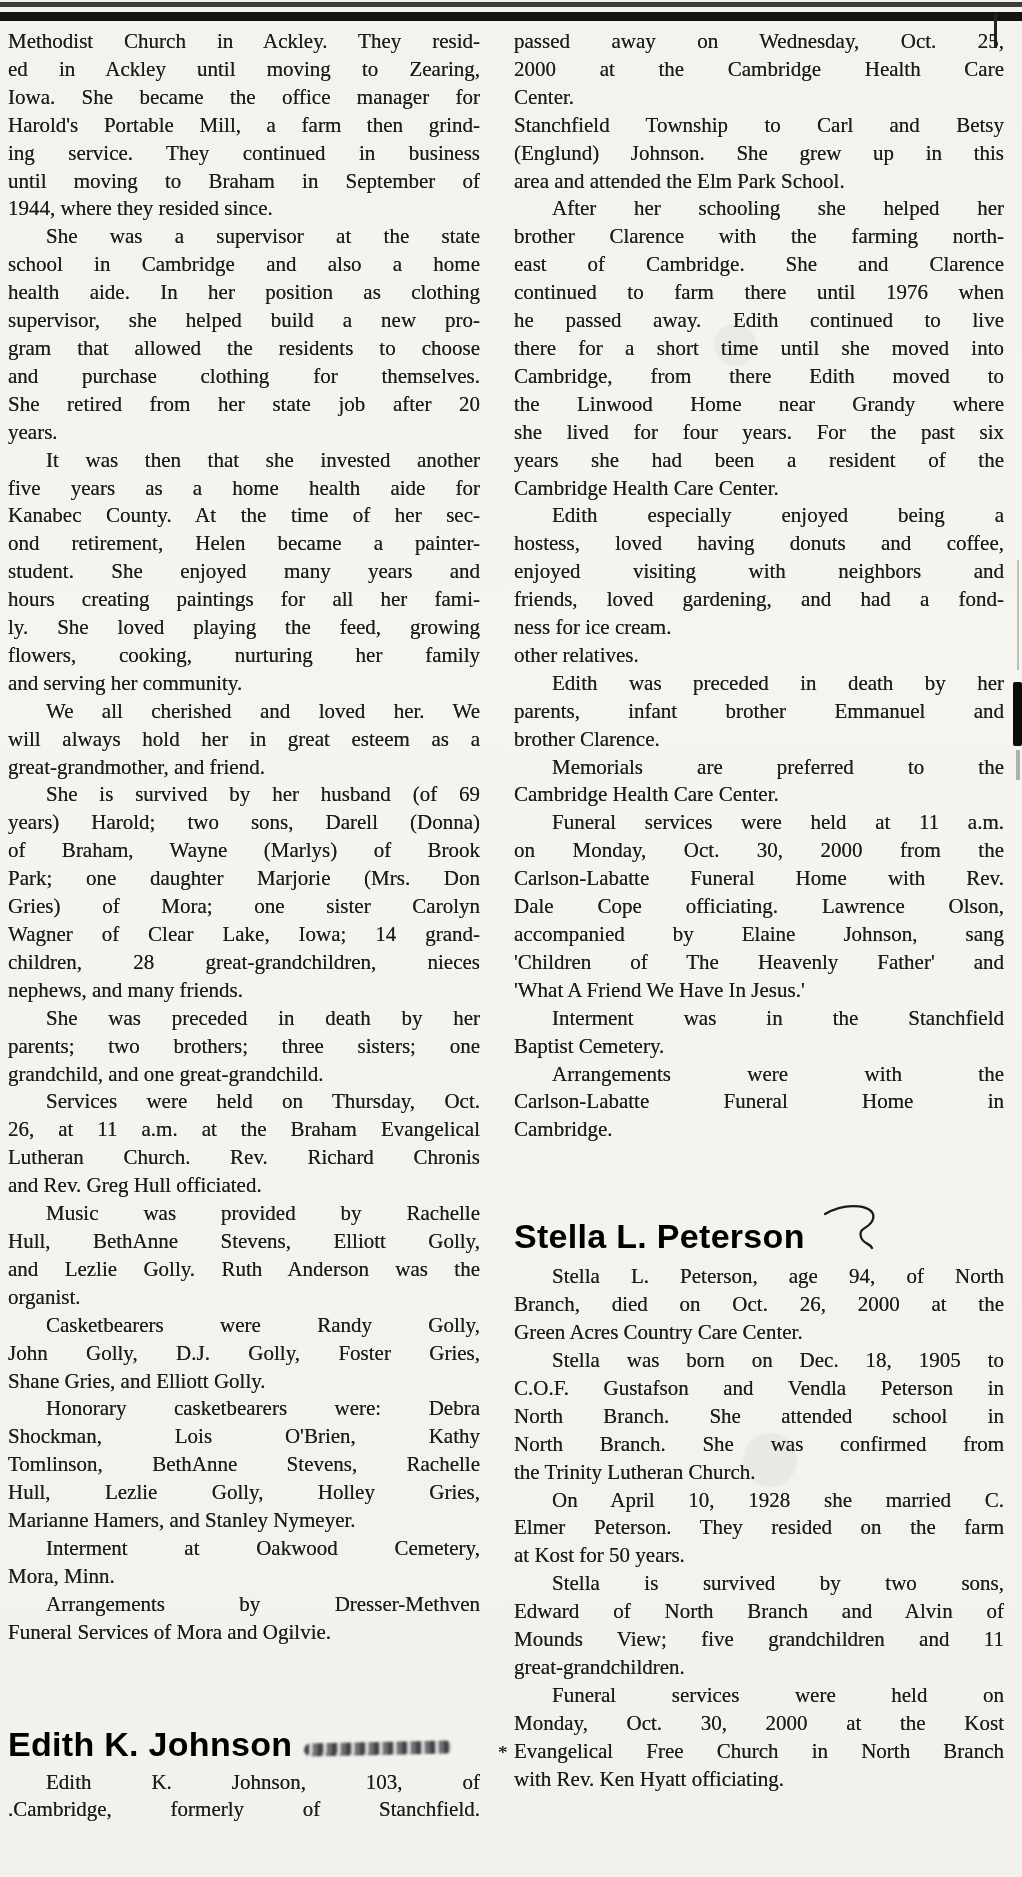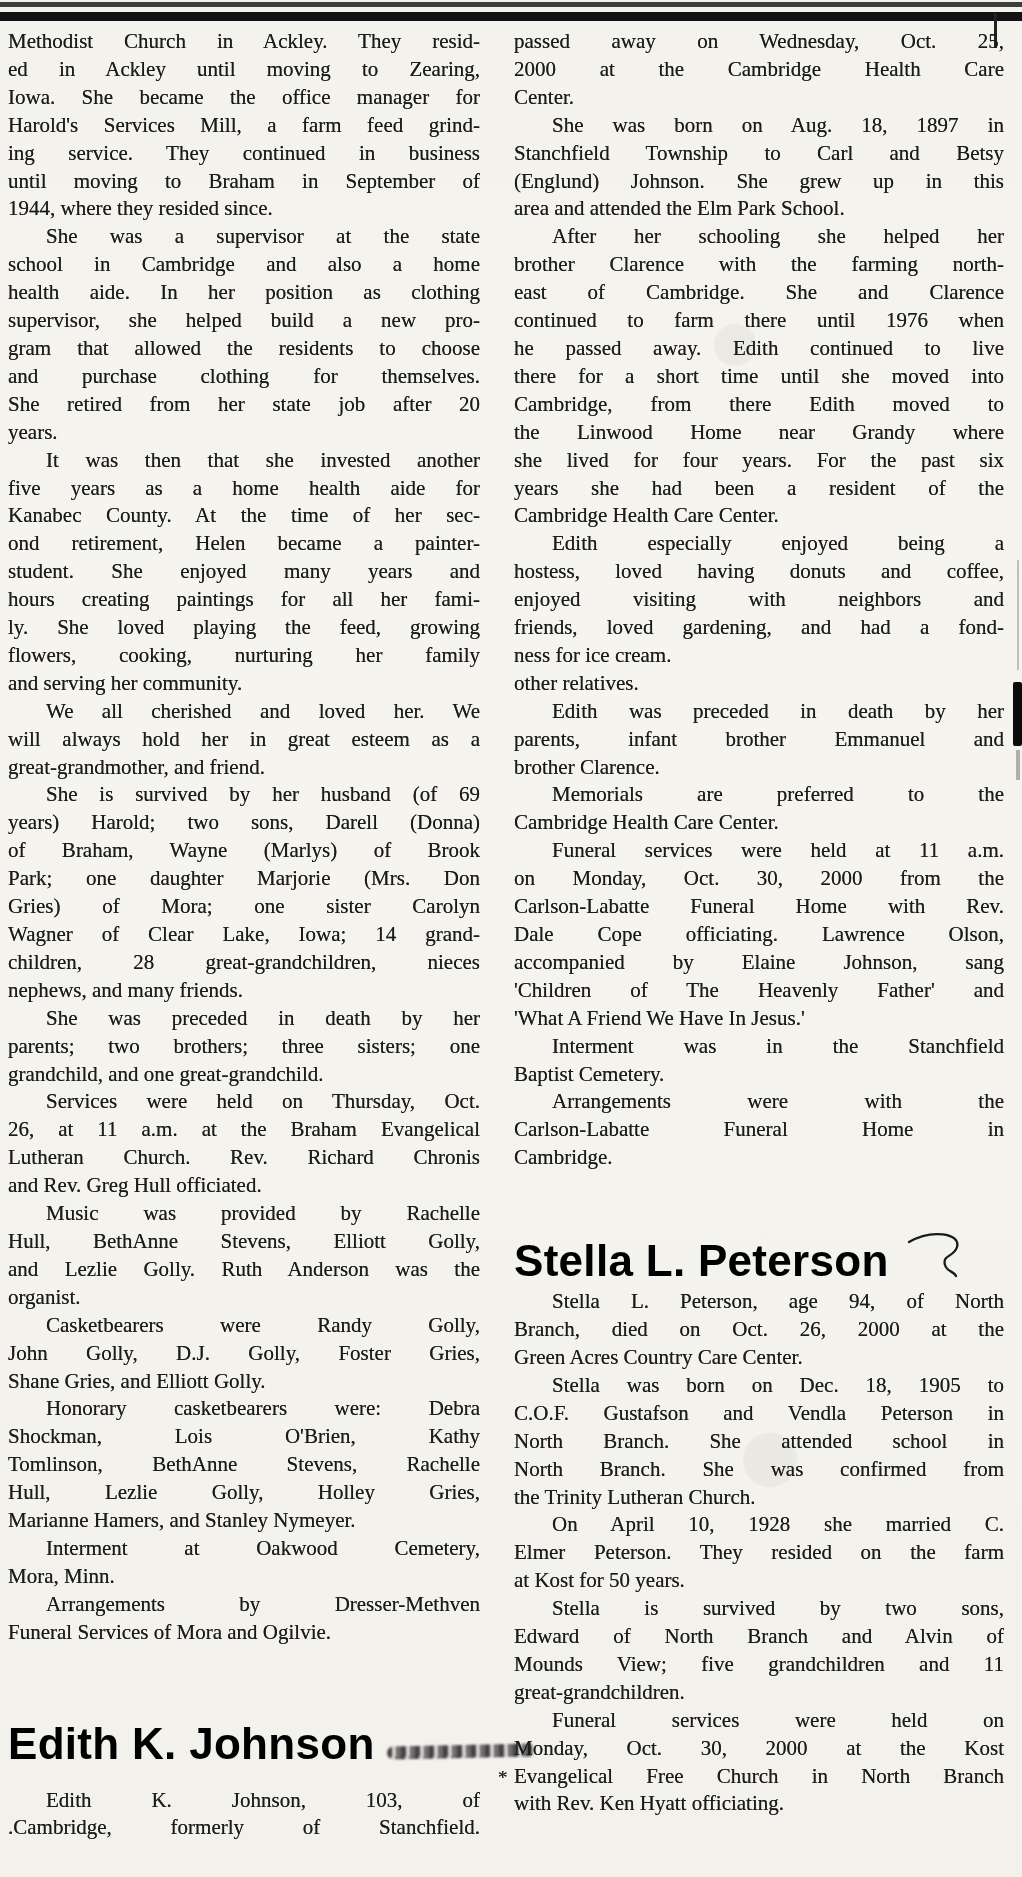--- a/index.html
+++ b/index.html
@@ -26,21 +26,21 @@
   #col-left  { left:8px;   width:472px; }
   #col-right { left:514px; width:490px; }
 
   .tl { position:relative; text-align:left; }
   .tl.just { text-align:justify; -moz-text-align-last:justify; text-align-last:justify; }
   .tl.ind  { text-indent:38px; }
   .star { position:absolute; left:-16px; top:1px; font-size:19px; text-indent:0; }
 
   .obit-heading {
     font-family:"Liberation Sans", sans-serif; font-weight:bold;
-    font-size:44px; line-height:38px; letter-spacing:.3px; color:#000;
+    font-size:34px; line-height:38px; letter-spacing:.3px; color:#000;
     white-space:nowrap; text-shadow:none;
   }
   .smudge {
     display:inline-block; width:148px; height:13px; margin-left:12px;
     vertical-align:1px;
     background:repeating-linear-gradient(93deg,
       rgba(38,36,40,.85) 0 5px, rgba(125,120,125,.25) 5px 9px, rgba(55,52,58,.7) 9px 14px);
     border-radius:7px; filter:blur(1.1px); transform:rotate(-1.2deg);
   }
   .squiggle { display:inline-block; margin-left:16px; vertical-align:-4px; }
@@ -52,21 +52,21 @@
   <div class="rule1"></div>
   <div class="rule2"></div>
   <div class="tick-tr"></div>
   <div class="ink-bar"></div>
   <div class="ink-bar2"></div>
   <div class="ink-bar3"></div>
   <div id="col-left" class="col">
       <div class="tl just">Methodist Church in Ackley. They resid-</div>
       <div class="tl just">ed in Ackley until moving to Zearing,</div>
       <div class="tl just">Iowa. She became the office manager for</div>
-      <div class="tl just">Harold's Services Mill, a farm feed grind-</div>
+      <div class="tl just">Harold's Portable Mill, a farm then grind-</div>
       <div class="tl just">ing service. They continued in business</div>
       <div class="tl just">until moving to Braham in September of</div>
       <div class="tl">1944, where they resided since.</div>
       <div class="tl just ind">She was a supervisor at the state</div>
       <div class="tl just">school in Cambridge and also a home</div>
       <div class="tl just">health aide. In her position as clothing</div>
       <div class="tl just">supervisor, she helped build a new pro-</div>
       <div class="tl just">gram that allowed the residents to choose</div>
       <div class="tl just">and purchase clothing for themselves.</div>
       <div class="tl just">She retired from her state job after 20</div>
@@ -107,29 +107,28 @@
       <div class="tl">Shane Gries, and Elliott Golly.</div>
       <div class="tl just ind">Honorary casketbearers were: Debra</div>
       <div class="tl just">Shockman, Lois O'Brien, Kathy</div>
       <div class="tl just">Tomlinson, BethAnne Stevens, Rachelle</div>
       <div class="tl just">Hull, Lezlie Golly, Holley Gries,</div>
       <div class="tl">Marianne Hamers, and Stanley Nymeyer.</div>
       <div class="tl just ind">Interment at Oakwood Cemetery,</div>
       <div class="tl">Mora, Minn.</div>
       <div class="tl just ind">Arrangements by Dresser-Methven</div>
       <div class="tl">Funeral Services of Mora and Ogilvie.</div>
-      <div class="obit-heading" style="margin-top: 78px; margin-bottom: 24px; text-align: center;"><span>Edith K. Johnson</span><span class="smudge"></span></div>
+      <div class="obit-heading" style="margin-top: 78px; margin-bottom: 6px;"><span>Edith K. Johnson</span><span class="smudge"></span></div>
       <div class="tl just ind">Edith K. Johnson, 103, of</div>
       <div class="tl just">.Cambridge, formerly of Stanchfield.</div>
     </div>
   <div id="col-right" class="col">
       <div class="tl just">passed away on Wednesday, Oct. 25,</div>
       <div class="tl just">2000 at the Cambridge Health Care</div>
       <div class="tl">Center.</div>
-      <div class="tl just ind">She was born on Aug. 18, 1897 in</div>
       <div class="tl just">Stanchfield Township to Carl and Betsy</div>
       <div class="tl just">(Englund) Johnson. She grew up in this</div>
       <div class="tl">area and attended the Elm Park School.</div>
       <div class="tl just ind">After her schooling she helped her</div>
       <div class="tl just">brother Clarence with the farming north-</div>
       <div class="tl just">east of Cambridge. She and Clarence</div>
       <div class="tl just">continued to farm there until 1976 when</div>
       <div class="tl just">he passed away. Edith continued to live</div>
       <div class="tl just">there for a short time until she moved into</div>
       <div class="tl just">Cambridge, from there Edith moved to</div>

